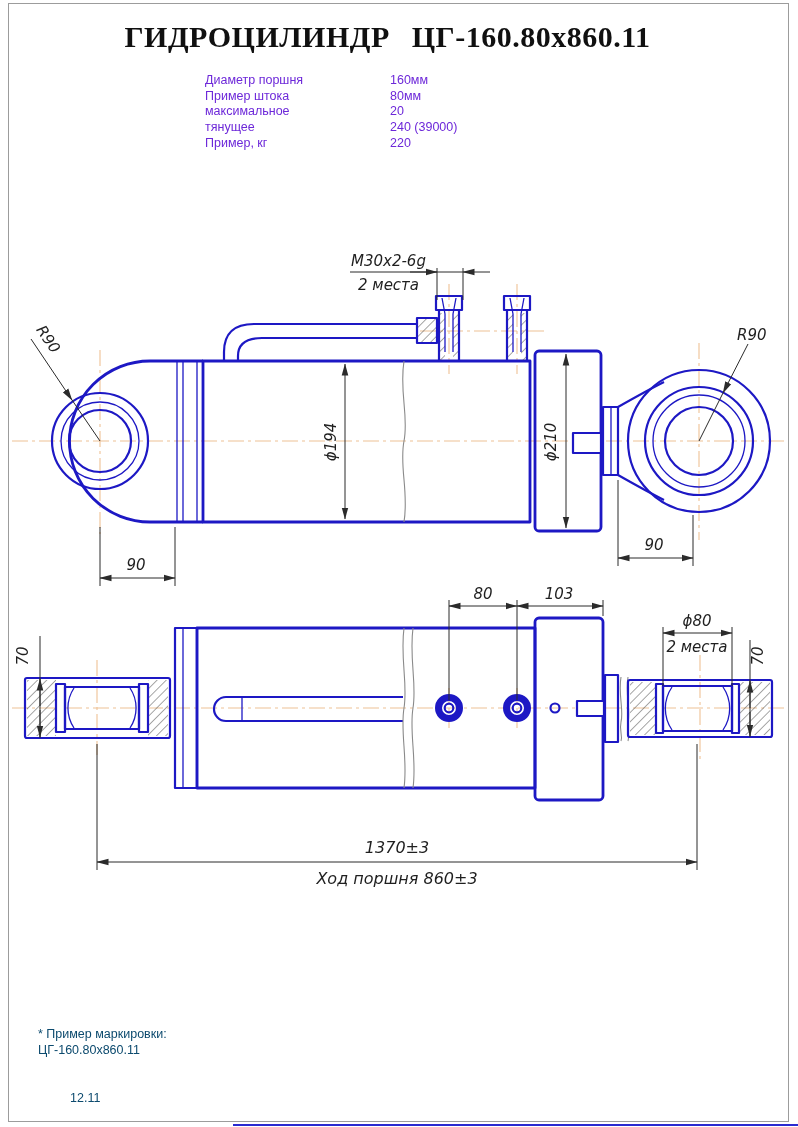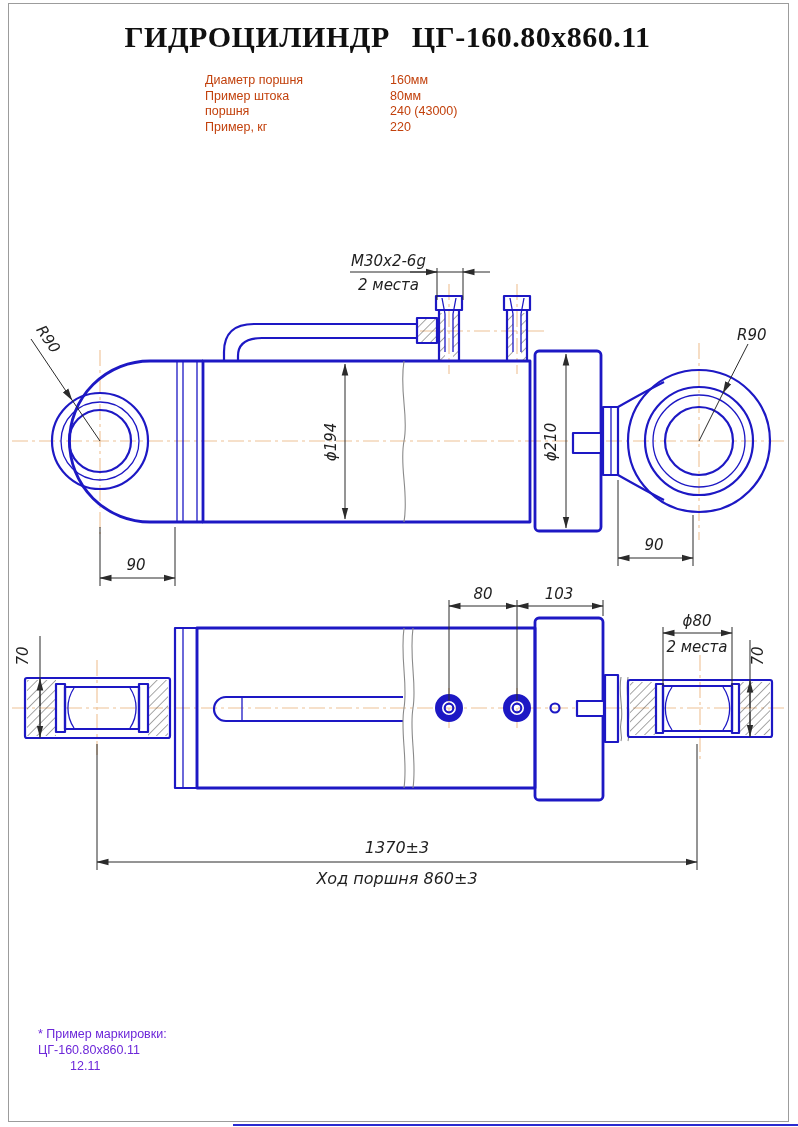--- a/index.html
+++ b/index.html
@@ -2,26 +2,26 @@
 <html><head>
 <meta charset="utf-8">
 <style>
   html,body{margin:0;padding:0;background:#fff;}
   .page{position:relative;width:798px;height:1127px;background:#ffffff;overflow:hidden;
         font-family:"Liberation Sans",sans-serif;color:#222;}
   .frame{position:absolute;left:8px;top:3px;width:779px;height:1117px;border:1px solid #9c9c9c;}
   .title{position:absolute;left:0;top:20px;width:775px;text-align:center;
          font-family:"Liberation Serif",serif;font-weight:bold;font-size:30px;color:#101010;
          letter-spacing:0.5px;word-spacing:14px;}
-  .specs{position:absolute;left:205px;top:73px;font-size:12.5px;line-height:15.7px;color:#c2410c;}
+  .specs{position:absolute;left:205px;top:73px;font-size:12.5px;line-height:15.7px;color:#6d28d9;}
   .srow{display:flex;}
   .slabel{width:185px;}
   .sval{white-space:pre;}
-  .footnote{position:absolute;left:38px;top:1026px;font-size:12.5px;line-height:16px;color:#6d28d9;}
-  .fn3{padding-left:32px;}
+  .footnote{position:absolute;left:38px;top:1026px;font-size:12.5px;line-height:16px;color:#0c4a6e;}
+  .fn3{padding-left:32px;margin-top:32px;}
   .bluebar{position:absolute;left:233px;top:1124px;width:565px;height:2px;background:#2a2ad0;}
   svg.draw{position:absolute;left:0;top:0;}
   
   .b3{stroke:#1d18c4;stroke-width:2.8;fill:none;stroke-linejoin:round;}
   .b2{stroke:#1d18c4;stroke-width:2.2;fill:none;stroke-linejoin:round;}
   .b1{stroke:#1d18c4;stroke-width:1.3;fill:none;}
   .wf{fill:#ffffff;}
   .cl{stroke:#eec295;stroke-width:1.1;fill:none;stroke-dasharray:16 4 3 4;}
   .brk{stroke:#8a8a8a;stroke-width:1.1;fill:none;}
   .dim{stroke:#2b2b2b;stroke-width:1;fill:none;}
@@ -39,22 +39,26 @@
   <div class="specs">
     <div class="srow">
         <span class="slabel">Диаметр поршня</span>
         <span class="sval">160мм</span>
       </div>
     <div class="srow">
         <span class="slabel">Пример штока</span>
         <span class="sval">80мм</span>
       </div>
     <div class="srow">
-        <span class="slabel">поршня</span>
-        <span class="sval">240 (43000)</span>
+        <span class="slabel">максимальное</span>
+        <span class="sval">20</span>
+      </div>
+    <div class="srow">
+        <span class="slabel">тянущее</span>
+        <span class="sval">240 (39000)</span>
       </div>
     <div class="srow">
         <span class="slabel">Пример, кг</span>
         <span class="sval">220</span>
       </div>
   </div>
 
   <svg class="draw" width="798" height="1127" viewBox="0 0 798 1127">
     <defs>
       <marker id="ar" viewBox="0 0 12 8" markerWidth="12" markerHeight="8" refX="11.5" refY="4" orient="auto-start-reverse" markerUnits="userSpaceOnUse">

